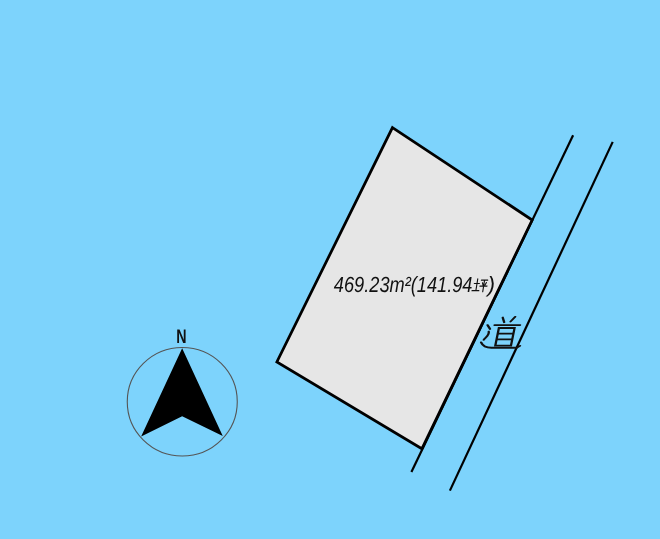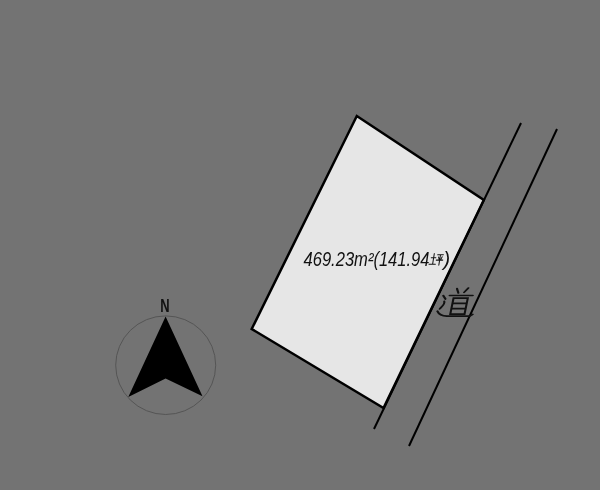--- a/index.html
+++ b/index.html
@@ -1,16 +1,16 @@
 <!DOCTYPE html>
 <html><head>
 <meta charset="utf-8">
 <style>
   html,body{margin:0;padding:0;background:#ffffff;}
-  #canvas{width:600px;height:490px;position:relative;overflow:hidden;background:#737373;}
+  #canvas{width:600px;height:490px;position:relative;overflow:hidden;background:#7dd3fc;}
   svg{display:block;}
   text{font-family:"Liberation Sans",sans-serif;}
 </style>
 </head>
 <body>
 <div id="canvas">
 <svg width="600" height="490" viewBox="0 0 600 490" xmlns="http://www.w3.org/2000/svg">
 
   <polygon points="356.8,116 483.8,200 383.5,408 251.7,329" fill="#e6e6e6" stroke="#000000" stroke-width="2.5" stroke-linejoin="miter"></polygon>
 

